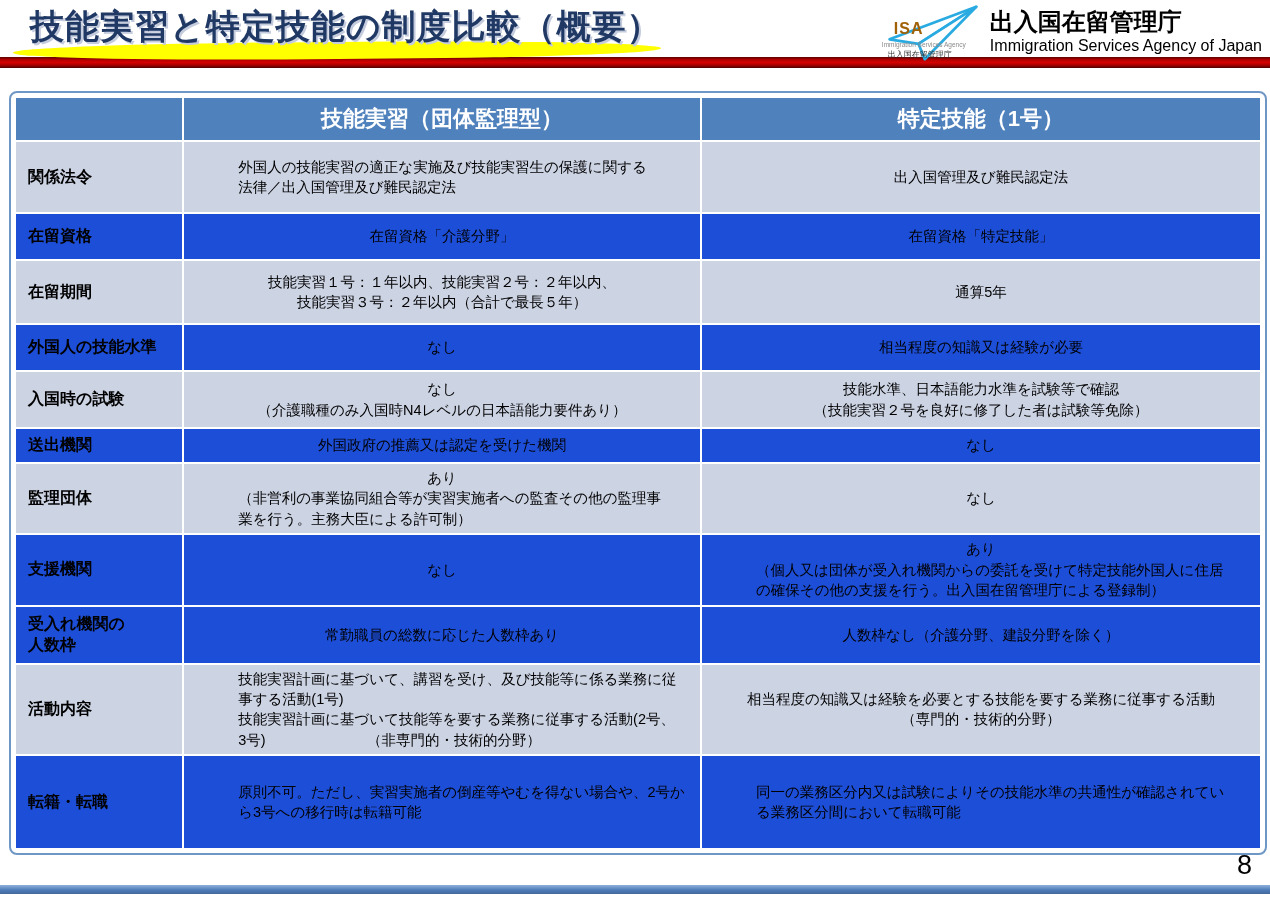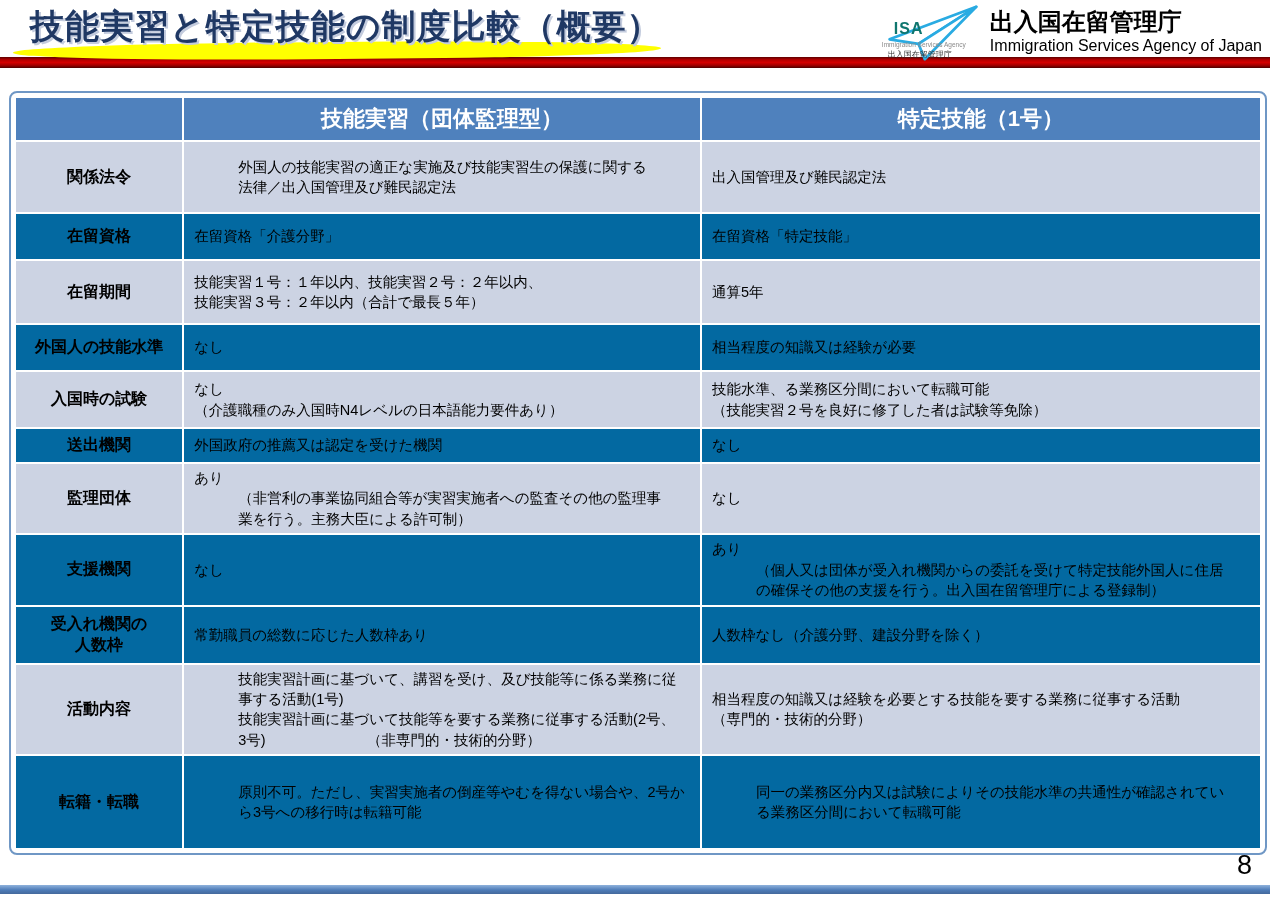--- a/index.html
+++ b/index.html
@@ -11,43 +11,43 @@
     font-size:34px;font-weight:bold;color:#1F3864;letter-spacing:1px;
     text-shadow:2px 2px 0 #c3cbdd;}
   .title-highlight{position:absolute;left:13px;top:42px;width:648px;height:17px;z-index:2;
     background:#FFFF00;border-radius:50% / 60%;transform:rotate(-0.4deg);}
   .red-bar{position:absolute;left:0;top:57px;width:100%;height:11px;z-index:1;
     background:linear-gradient(to bottom,#5e0000 0%,#b40000 25%,#d40000 50%,#a40000 75%,#4e0000 100%);}
 
   .agency{position:absolute;top:5px;right:8px;z-index:3;display:flex;align-items:flex-start;gap:8px;}
   .logo{position:relative;width:100px;height:56px;flex:0 0 auto;}
   .logo svg{position:absolute;left:0;top:0;}
-  .logo-acronym{position:absolute;left:12px;top:15px;font-size:16px;font-weight:bold;color:#0f766e;letter-spacing:1px;}
+  .logo-acronym{position:absolute;left:12px;top:15px;font-size:16px;font-weight:bold;color:#a16207;letter-spacing:1px;}
   .logo-cap-en{position:absolute;left:0px;top:36px;font-size:6.5px;color:#8a8a8a;white-space:nowrap;}
   .logo-cap-ja{position:absolute;left:6px;top:44px;font-size:8px;color:#333;white-space:nowrap;}
   .agency-names{padding-top:4px;}
   .agency-ja{font-size:24px;font-weight:bold;color:#000;line-height:1.1;}
   .agency-en{font-size:16px;color:#000;line-height:1.4;}
 
   
   .table-frame{position:absolute;left:9px;top:91px;width:1248px;z-index:1;
     border:2px solid #6f97c5;border-radius:8px;background:#fff;padding:3px;}
   table.cmp{width:100%;border-collapse:separate;border-spacing:2px;table-layout:fixed;}
   col.c-label{width:13.4%;}
   col.c-ginou{width:41.6%;}
   col.c-tokutei{width:45.0%;}
   thead th{background:#4F81BD;color:#fff;font-size:22px;font-weight:bold;
     height:42px;text-align:center;vertical-align:middle;padding:0 4px;}
   tbody tr.dark td{background:#CCD3E3;}
-  tbody tr.light td{background:#0369a1;}
+  tbody tr.light td{background:#1d4ed8;}
   tbody td{vertical-align:middle;padding:4px 10px;}
-  td.label-cell{font-weight:bold;font-size:16px;text-align:center;line-height:1.3;padding:4px 12px;}
+  td.label-cell{font-weight:bold;font-size:16px;line-height:1.3;padding:4px 12px;}
   td.content-cell{font-size:14.5px;line-height:1.4;}
   td.content-cell div{white-space:nowrap;}
-  .tc{}
+  .tc{text-align:center;}
   .tl{text-align:left;margin-left:44px;}
   tbody tr:nth-child(1){height:70px}
   tbody tr:nth-child(2){height:45px}
   tbody tr:nth-child(3){height:62px}
   tbody tr:nth-child(4){height:45px}
   tbody tr:nth-child(5){height:55px}
   tbody tr:nth-child(6){height:33px}
   tbody tr:nth-child(7){height:68px}
   tbody tr:nth-child(8){height:70px}
   tbody tr:nth-child(9){height:56px}
@@ -148,21 +148,21 @@
           </tr>
           <tr class="dark">
             <td class="label-cell">
               <div>入国時の試験</div>
             </td>
             <td class="content-cell">
               <div class="tc">なし</div>
               <div class="tc">（介護職種のみ入国時N4レベルの日本語能力要件あり）</div>
             </td>
             <td class="content-cell">
-              <div class="tc">技能水準、る業務区分間において転職可能</div>
+              <div class="tc">技能水準、日本語能力水準を試験等で確認</div>
               <div class="tc">（技能実習２号を良好に修了した者は試験等免除）</div>
             </td>
           </tr>
           <tr class="light">
             <td class="label-cell">
               <div>送出機関</div>
             </td>
             <td class="content-cell">
               <div class="tc">外国政府の推薦又は認定を受けた機関</div>
             </td>

